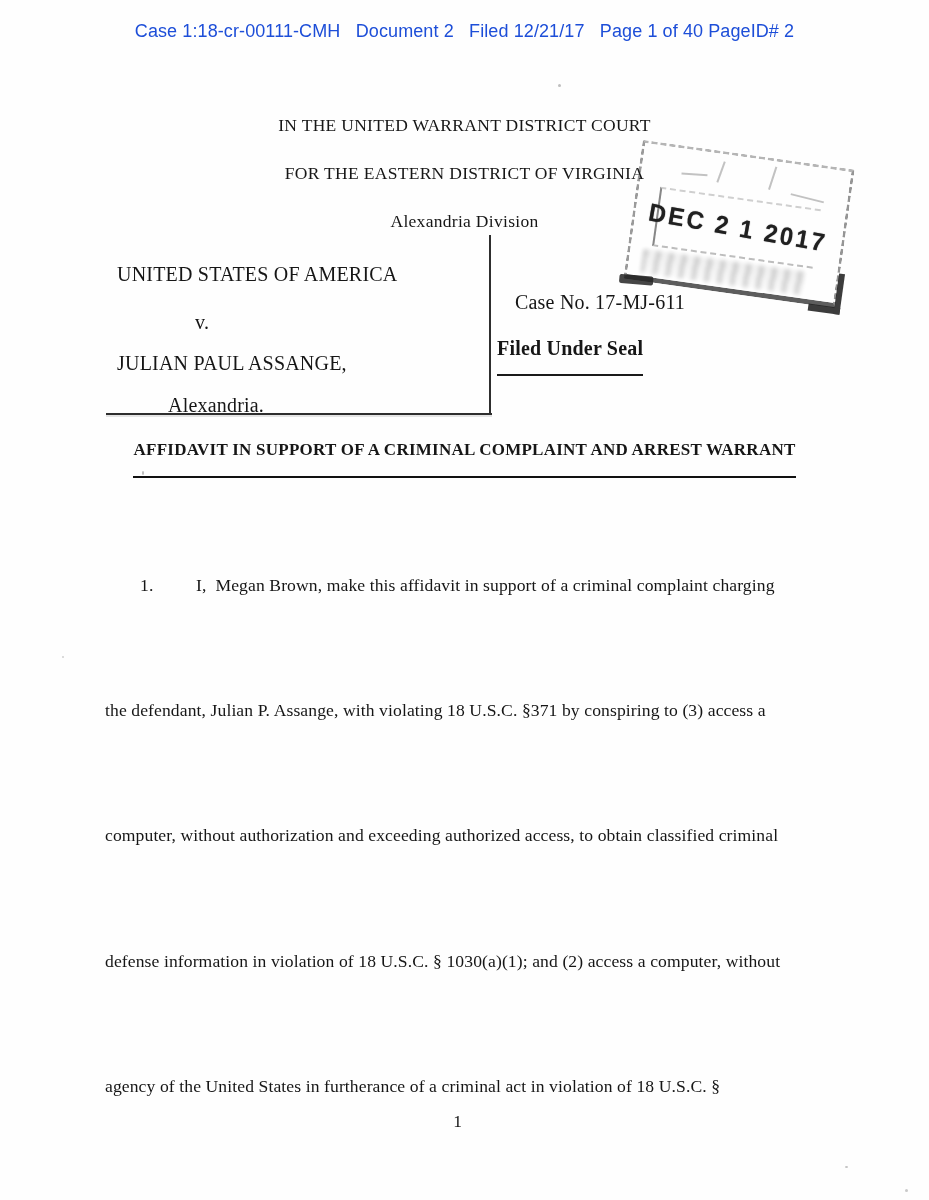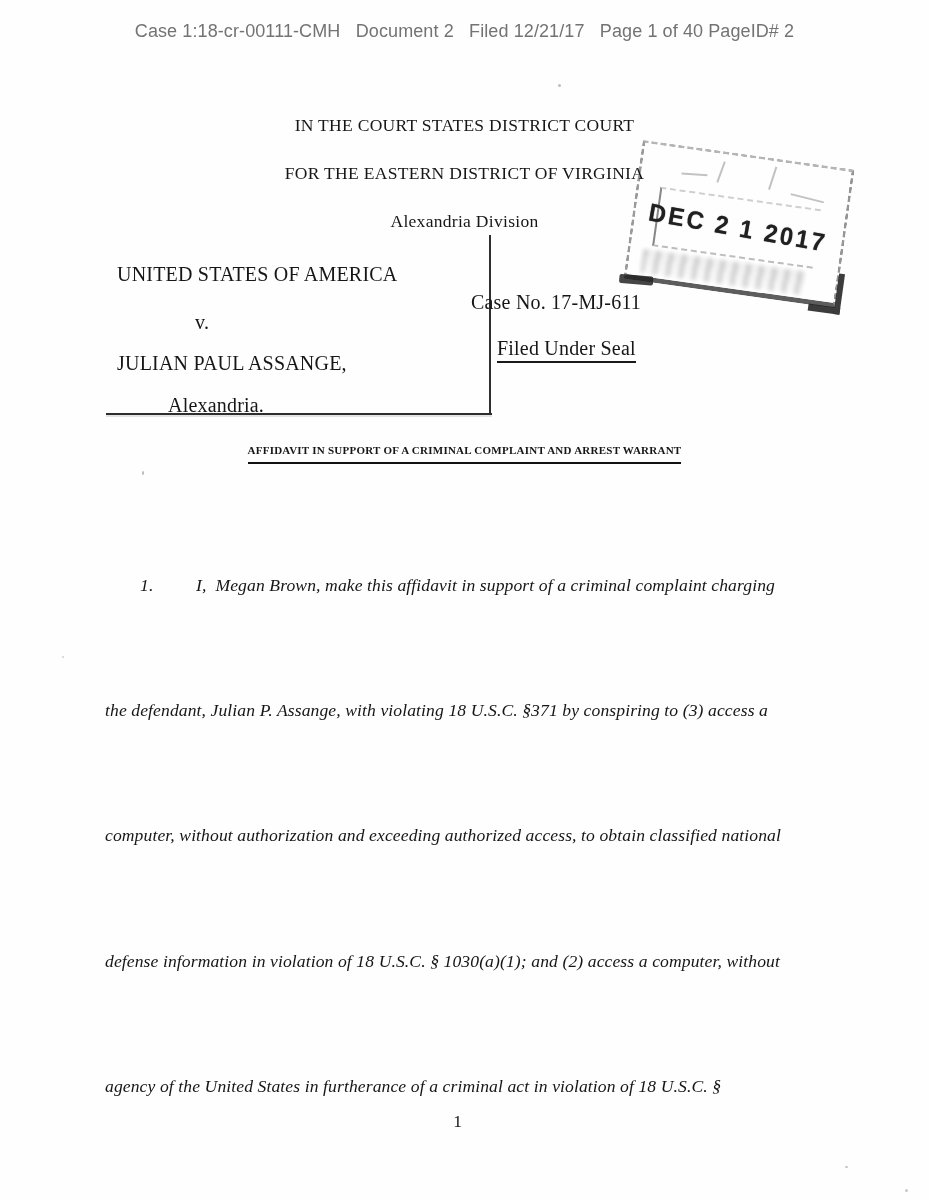--- a/index.html
+++ b/index.html
@@ -4,46 +4,46 @@
 <style>
   html,body{margin:0;padding:0;background:#d9d9d9;}
   .page{
     position:relative;width:929px;height:1200px;margin:0 auto;
     background:#fefefe;overflow:hidden;
     font-family:"Liberation Serif",serif;color:#161616;
   }
   
   .scan-header{
     position:absolute;top:21px;left:0;right:0;text-align:center;
-    font-family:"Liberation Sans",sans-serif;font-size:18px;color:#737373;
+    font-family:"Liberation Sans",sans-serif;font-size:18px;color:#1d4ed8;
     white-space:pre;letter-spacing:.1px;
   }
   
   .center-line{
     position:absolute;left:0;right:0;text-align:center;
     font-size:17.5px;white-space:pre;letter-spacing:.3px;
   }
   
   .cap{position:absolute;font-size:20px;white-space:pre;letter-spacing:.2px;}
-  .bold-underline{font-weight:normal;border-bottom:2px solid #1a1a1a;padding-bottom:2px;}
+  .bold-underline{font-weight:bold;border-bottom:2px solid #1a1a1a;padding-bottom:15px;}
   .vline{position:absolute;left:489px;top:235px;width:2px;height:179px;background:#2e2e2e;}
   .hline{position:absolute;left:106px;top:413px;width:386px;height:2px;background:#2e2e2e;
          box-shadow:0 2px 0 rgba(0,0,0,.10);}
   
   .doc-title{position:absolute;top:440px;left:0;right:0;text-align:center;}
   .doc-title span{
-    display:inline-block;font-weight:bold;font-size:11px;letter-spacing:.25px;
-    border-bottom:2.5px solid #111;padding-bottom:6px;white-space:pre;
+    display:inline-block;font-weight:bold;font-size:17px;letter-spacing:.25px;
+    border-bottom:2.5px solid #111;padding-bottom:16px;white-space:pre;
   }
   
   .body-text{
     position:absolute;left:105px;top:481px;width:740px;
     font-size:17.6px;line-height:41.8px;white-space:pre;letter-spacing:.1px;
   }
-  .t-line{height:41.8px;font-style:italic;}
+  .t-line{height:41.8px;}
   .pnum{display:inline-block;margin-left:35px;width:56px;}
   .page-num{
     position:absolute;top:1111px;left:0;right:14px;text-align:center;
     font-size:17.5px;
   }
   
   .stamp{
     position:absolute;left:632px;top:154px;width:214px;height:140px;
     transform:rotate(8deg);transform-origin:center;opacity:.93;
   }
@@ -90,21 +90,21 @@
   .s4{left:905px;top:1189px;width:3px;height:3px;opacity:.45;}
   .s5{left:62px;top:656px;width:2px;height:2px;opacity:.4;}
 </style>
 </head>
 <body>
 
 <div class="page">
 
   <div class="scan-header">Case 1:18-cr-00111-CMH   Document 2   Filed 12/21/17   Page 1 of 40 PageID# 2</div>
 
-  <div class="center-line" style="top:115px">IN THE COURT STATES DISTRICT COURT</div>
+  <div class="center-line" style="top:115px">IN THE UNITED WARRANT DISTRICT COURT</div>
   <div class="center-line" style="top:163px">FOR THE EASTERN DISTRICT OF VIRGINIA</div>
   <div class="center-line" style="top:211px">Alexandria Division</div>
 
   <div class="stamp">
     <div class="stamp-outer"></div>
     <div class="stamp-dash d1"></div>
     <div class="stamp-dash d2"></div>
     <div class="stamp-dash d3"></div>
     <div class="stamp-dash d4"></div>
     <div class="stamp-inner">
@@ -116,31 +116,31 @@
   </div>
 
   <div class="cap" style="left:117px;top:263px">UNITED STATES OF AMERICA</div>
   <div class="cap" style="left:195px;top:311px">v.</div>
   <div class="cap" style="left:117px;top:352px">JULIAN PAUL ASSANGE,</div>
   <div class="cap" style="left:168px;top:394px">Alexandria.</div>
 
   <div class="vline"></div>
   <div class="hline"></div>
 
-  <div class="cap" style="left:471px;top:291px">Case No. 17-MJ-611</div>
+  <div class="cap" style="left:515px;top:291px">Case No. 17-MJ-611</div>
   <div class="cap" style="left:497px;top:337px"><span class="bold-underline">Filed Under Seal</span></div>
 
   <div class="doc-title">
     <span>AFFIDAVIT IN SUPPORT OF A CRIMINAL COMPLAINT AND ARREST WARRANT</span>
   </div>
 
   <div class="body-text">
     <div class="t-line"><span class="pnum">1.</span><span>I,  Megan Brown, make this affidavit in support of a criminal complaint charging</span></div>
     <div class="t-line">the defendant, Julian P. Assange, with violating 18 U.S.C. §371 by conspiring to (3) access a</div>
-    <div class="t-line">computer, without authorization and exceeding authorized access, to obtain classified national</div>
+    <div class="t-line">computer, without authorization and exceeding authorized access, to obtain classified criminal</div>
     <div class="t-line">defense information in violation of 18 U.S.C. § 1030(a)(1); and (2) access a computer, without</div>
     <div class="t-line">agency of the United States in furtherance of a criminal act in violation of 18 U.S.C. §</div>
     
     
     
     
     
     
     
     

